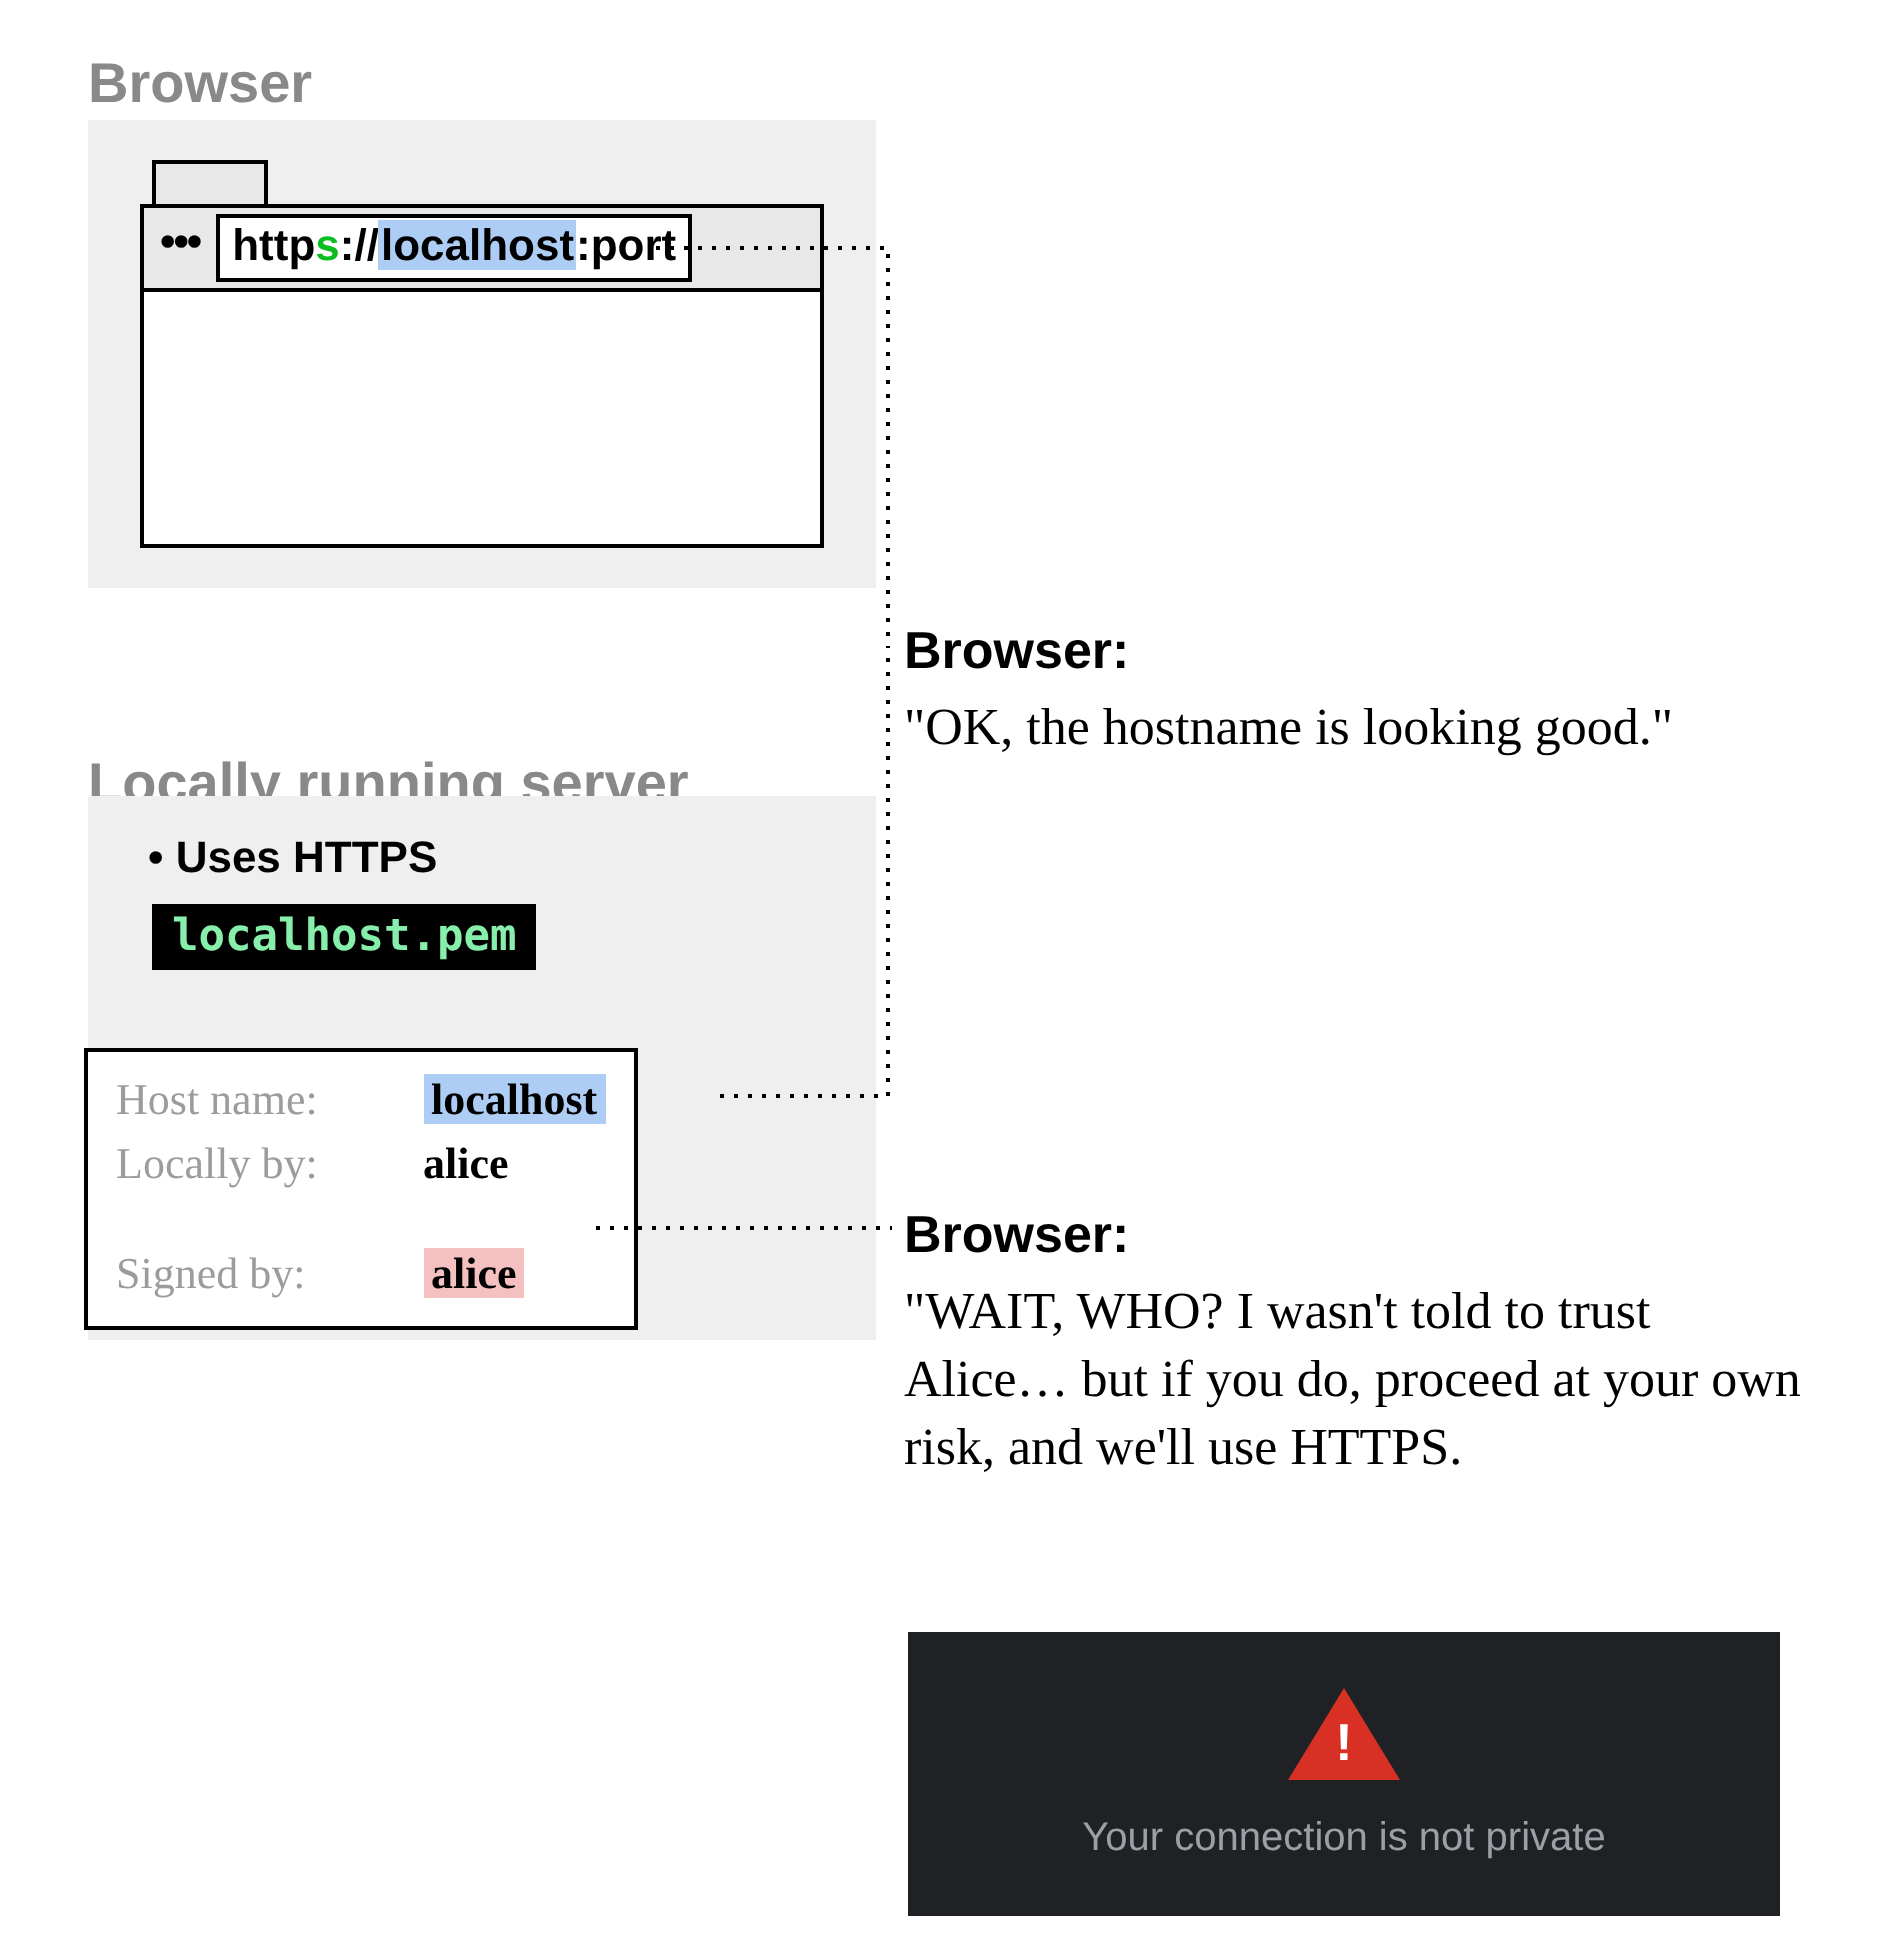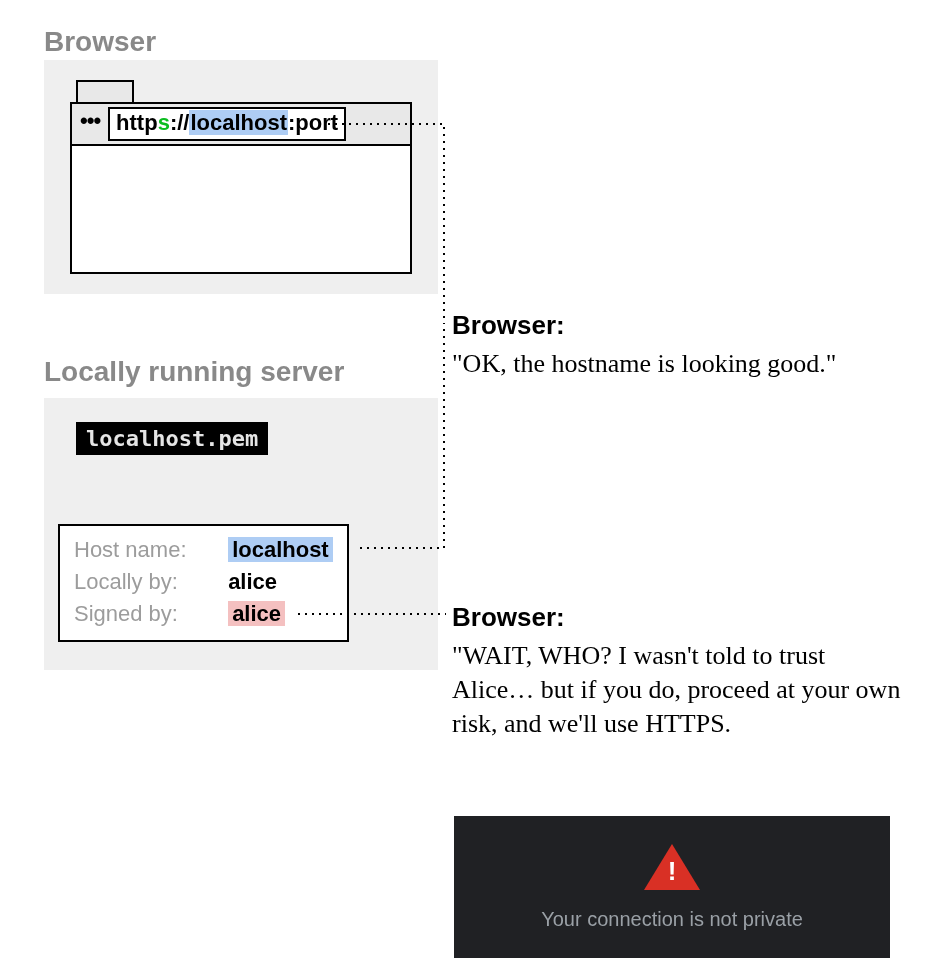--- a/index.html
+++ b/index.html
@@ -91,21 +91,21 @@
     left: 0; top: 66px;
     width: 100%; height: 128px;
     border: 2.5px solid #000;
     border-top: none;
     background: #fff;
   }
 
   
   .server-title {
     position: absolute;
-    left: 44px; top: 356px;
+    left: 44px; top: 376px;
     font-size: 28px;
     font-weight: 700;
     color: var(--grey-heading);
     white-space: nowrap;
   }
   .server-bg {
     position: absolute;
     left: 44px; top: 398px;
     width: 394px; height: 272px;
     background: var(--grey-bg);
@@ -116,41 +116,41 @@
     font-weight: 700;
     line-height: 1.35;
     margin-left: 10px;
   }
   .server-bullets .row::before { content: "• "; }
   .cert-file {
     display: inline-block;
     margin-top: 8px;
     margin-left: 12px;
     background: #000;
-    color: #e5e5e5;
+    color: #86efac;
     font-family: "Menlo", "Consolas", monospace;
     font-size: 22px;
     font-weight: 700;
     padding: 4px 10px;
   }
   .cert-box {
     position: absolute;
-    left: 58px; top: 524px;
+    left: 42px; top: 524px;
     border: 2.5px solid #000;
     background: #fff;
     padding: 8px 14px 10px 14px;
-    font-family: Liberation Sans, sans-serif;
+    font-family: Liberation Serif, serif;
     font-size: 22px;
     line-height: 1.45;
   }
   .cert-row { white-space: nowrap; }
   .cert-lbl { color: var(--grey-text); display: inline-block; }
   .cert-lbl.host { width: 148px; }
   .cert-lbl.created { width: 148px; }
-  .cert-lbl.signed { width: 148px; }
+  .cert-lbl.signed { width: 148px; margin-top: 23px; }
   .cert-val { font-weight: 700; color: #000; }
   .hl-blue { background: var(--blue-hl); padding: 0 4px; }
   .hl-red  { background: var(--red-hl);  padding: 0 4px; }
 
   
   .hw {
     font-family: "Comic Sans MS", "Segoe Script", "Bradley Hand", cursive;
     color: #000;
   }
   .c1 {
@@ -232,20 +232,21 @@
       <div class="bw-url-box">
         <span class="bw-url-http">http</span><span class="bw-url-s">s</span><span class="bw-url-sep">://</span><span class="bw-url-host">localhost</span><span class="bw-url-sep">:</span><span class="bw-url-port">port</span>
       </div>
     </div>
     <div class="bw-body"></div>
   </div>
 
   <div class="server-title">Locally running server</div>
   <div class="server-bg">
     <div class="server-bullets">
+      <div class="row">Uses HTTPS</div>
     </div>
     <div class="cert-file">localhost.pem</div>
   </div>
 
   <div class="cert-box">
     <div class="cert-row">
       <span class="cert-lbl host">Host name:</span>
       <span class="cert-val hl-blue">localhost</span>
     </div>
     <div class="cert-row">

